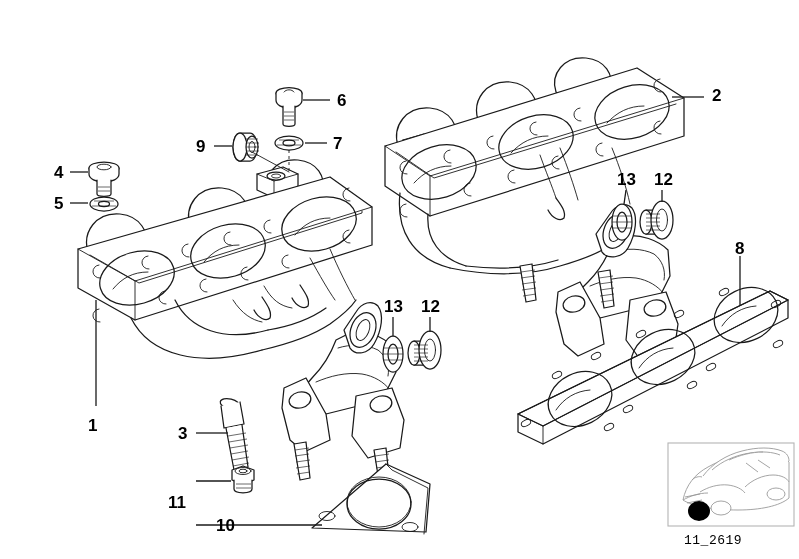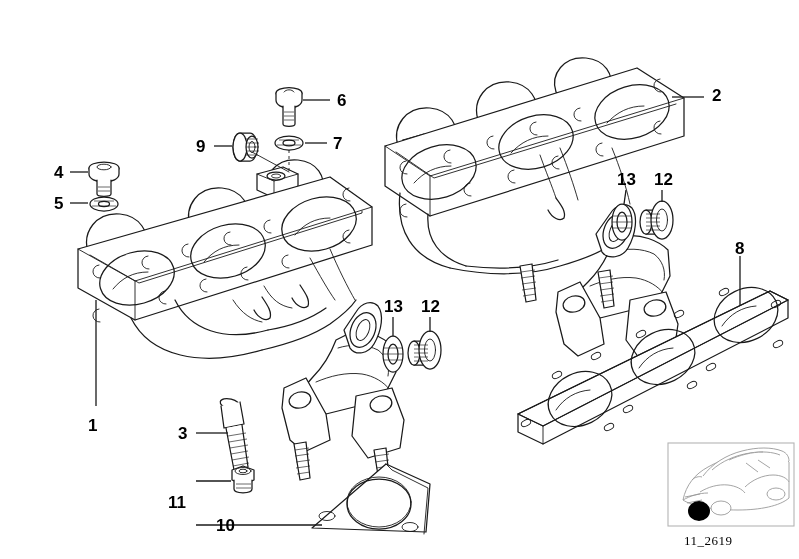--- a/index.html
+++ b/index.html
@@ -3,21 +3,21 @@
 <meta charset="utf-8">
 <style>
   html,body{margin:0;padding:0;background:#ffffff;}
   body{width:799px;height:559px;overflow:hidden;
        font-family:"Liberation Sans", sans-serif;}
   #stage{position:relative;width:799px;height:559px;background:#fff;}
   svg#dwg{position:absolute;left:0;top:0;width:799px;height:559px;}
   .lbl{position:absolute;font-weight:bold;font-size:17px;color:#000;
        font-family:"Liberation Sans", sans-serif;line-height:1;white-space:nowrap;}
   .idtxt{position:absolute;font-size:13px;color:#000;letter-spacing:.5px;
-         font-family:Liberation Serif, serif;text-align:right;}
+         font-family:Liberation Mono, monospace;text-align:right;}
 </style>
 </head>
 <body>
 
 <div id="stage">
 
 <svg id="dwg" viewBox="0 0 799 559">
   <defs>
     <style>
       .s{fill:none;stroke:#1a1a1a;stroke-width:1.25;stroke-linejoin:round;stroke-linecap:round;}

